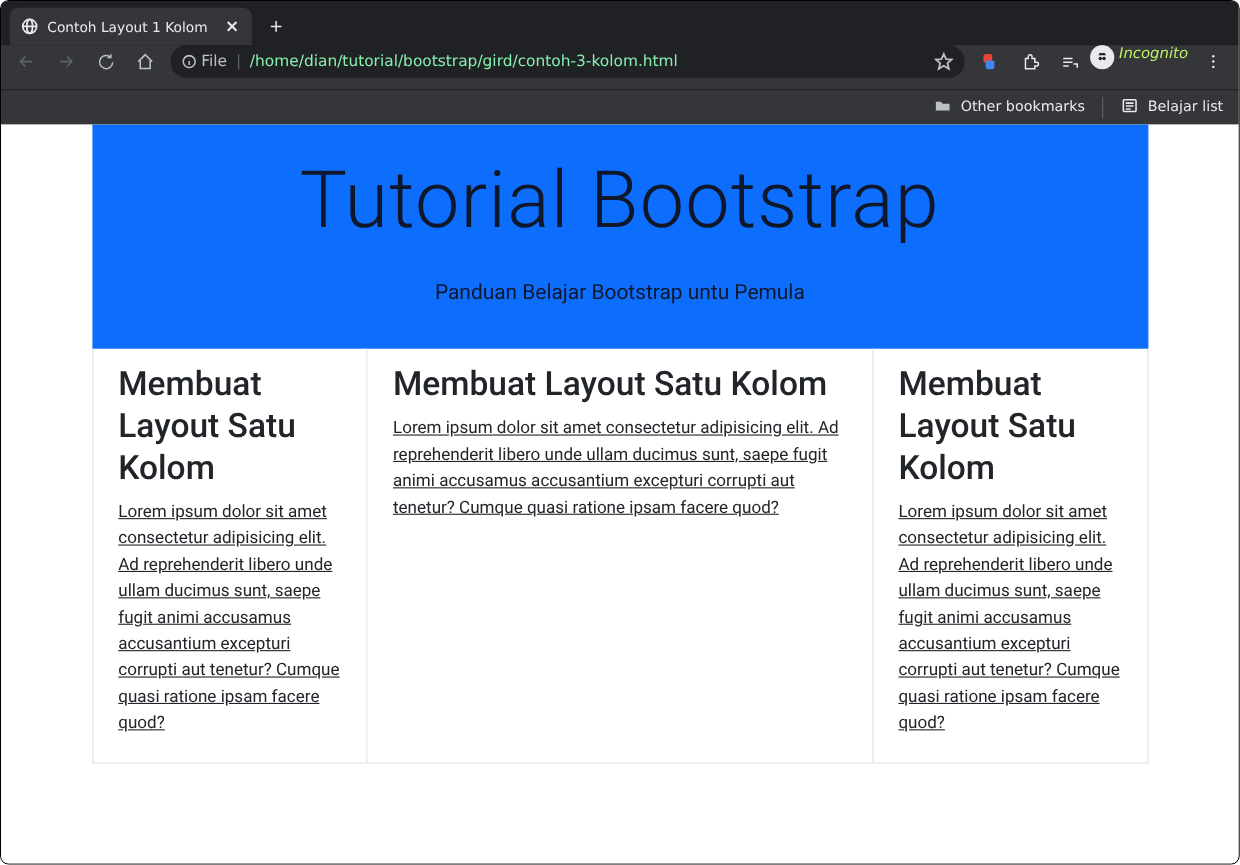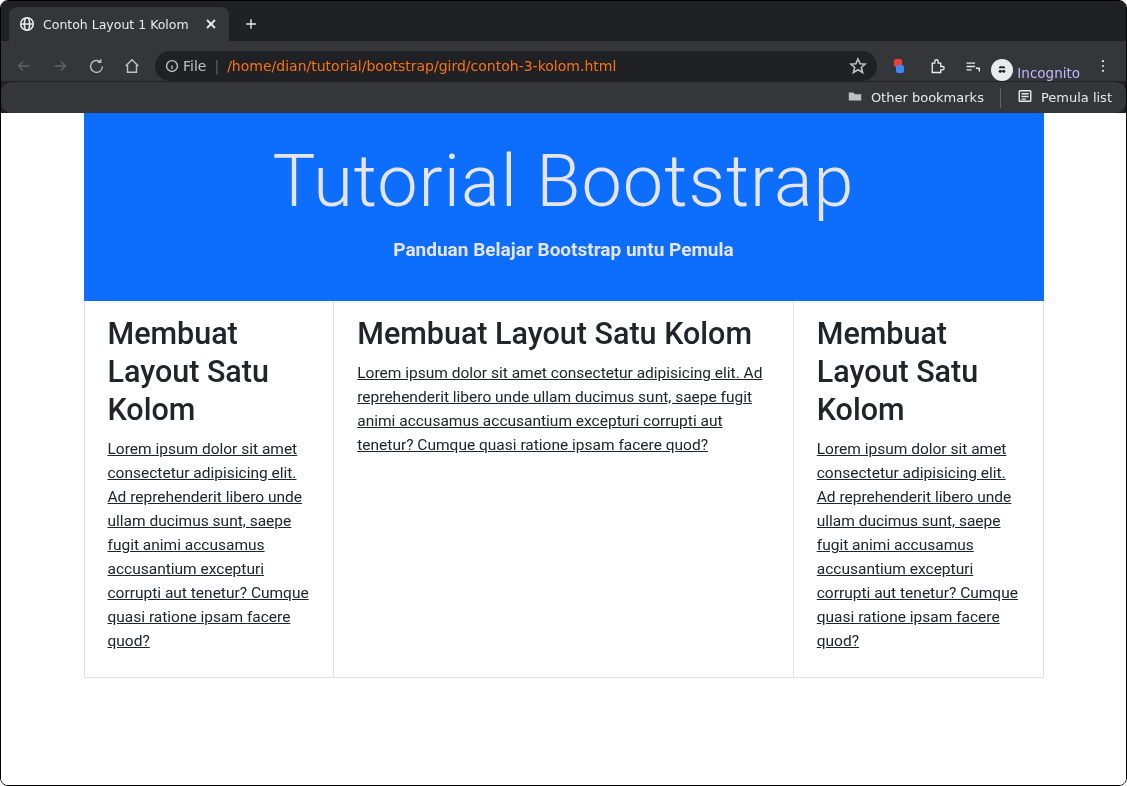--- a/index.html
+++ b/index.html
@@ -54,21 +54,21 @@
   .tab .favicon { width:16px; height:16px; display:flex; align-items:center; justify-content:center;}
   .tab .title { flex:1; white-space:nowrap; overflow:hidden; text-overflow:ellipsis; }
   .tab .close { width:16px; height:16px; display:flex; align-items:center; justify-content:center;}
   .newtab {
     width:28px; height:28px; display:flex; align-items:center; justify-content:center; margin-left:8px; margin-bottom:3px;
   }
 
   
   .toolbar {
     display:flex;
-    align-items:flex-end;
+    align-items:flex-start;
     height:40px;
     padding:0 6px;
     background:#35363a;
     gap:2px;
   }
   .tbtn {
     width:34px; height:30px; display:flex; align-items:center; justify-content:center; border-radius:15px; color:#bdc1c6;
   }
   .tbtn.disabled { color:#5f6368; }
   .omnibox {
@@ -79,25 +79,25 @@
     display:flex;
     align-items:center;
     padding:0 10px;
     gap:8px;
     color:#bdc1c6;
     font-size:14px;
     margin:0 4px;
   }
   .omnibox .secure { display:flex; align-items:center; gap:4px; }
   .omnibox .addr { flex:1; white-space:nowrap; overflow:hidden; }
-  .omnibox .addr .bright { color:#f97316; }
+  .omnibox .addr .bright { color:#86efac; }
   .omnibox .staricon { width:18px; height:18px; }
   .avatar { width:22px; height:22px; border-radius:50%; background:#e8eaed; color:#202124; display:flex; align-items:center; justify-content:center; }
   .avatar svg { width:14px; height:14px; }
-  .incog-label { font-size:13.5px; color:#c4b5fd; padding-right:4px; padding-left:2px; }
+  .incog-label { font-size:13.5px; color:#bef264; padding-right:4px; padding-left:2px;font-style:italic; }
   .ext-ico { color:#e8eaed; }
   .red-blue-ico {
     width:16px; height:16px; position:relative;
   }
   .red-blue-ico::before {
     content:""; position:absolute; left:2px; top:1px; width:8px; height:8px; background:#ea4335; border-radius:2px;
   }
   .red-blue-ico::after {
     content:""; position:absolute; left:4px; top:7px; width:8px; height:8px; background:#4285f4; border-radius:2px;
   }
@@ -105,53 +105,52 @@
   
   .bookmarks {
     height:32px;
     background:#35363a;
     border-top:1px solid #202124;
     display:flex;
     align-items:center;
     justify-content:flex-end;
     padding:0 8px;
     gap:10px;
-    border-radius:11px;
   }
   .bmitem { display:flex; align-items:center; gap:8px; font-size:13px; color:#e8eaed; padding:0 6px; height:26px;}
   .bmsep { width:1px; height:20px; background:#5f6368; }
 
   
   .viewport {
     height: calc(786px - 112px - 2px);
     background:#fff;
     overflow:auto;
     color:#212529;
     font-family: -apple-system, "Segoe UI", Roboto, "Helvetica Neue", Arial, sans-serif;
   }
   .container {
     width: 960px;
     margin: 0 auto;
   }
   header.hero {
     background:#0d6efd;
-    color:#e5e5e5;
+    color:#0f172a;
     text-align:center;
     padding: 28px 0 40px 0;
   }
   header.hero h1 {
     font-weight:300;
     font-size:72px;
     line-height:1.15;
     letter-spacing:1px;
   }
   header.hero .lead {
     font-size:19px;
-    font-weight:700;
-    margin-top:14px;
+    font-weight:400;
+    margin-top:30px;
   }
   main.row {
     display:flex;
   }
   main.row article {
     border:1px solid #dee2e6;
     border-top:none;
     padding: 10px 16px 24px 23px;
   }
   main.row article + article { border-left:none; }
@@ -325,21 +324,21 @@
     <div class="bmsep"></div>
     <div class="bmitem">
       <span>
         <svg viewBox="0 0 18 18" width="16" height="16">
             <rect x="2.5" y="3" width="13" height="12" rx="1"></rect>
             <line x1="5" y1="6.5" x2="13" y2="6.5"></line>
             <line x1="5" y1="9.5" x2="13" y2="9.5"></line>
             <line x1="5" y1="12.5" x2="10" y2="12.5"></line>
           </svg>
       </span>
-      <span>Pemula list</span>
+      <span>Belajar list</span>
     </div>
   </div>
 
 </div>
 
 <div class="viewport">
   <div class="container">
 
     <header class="hero">
       <h1>Tutorial Bootstrap</h1>

